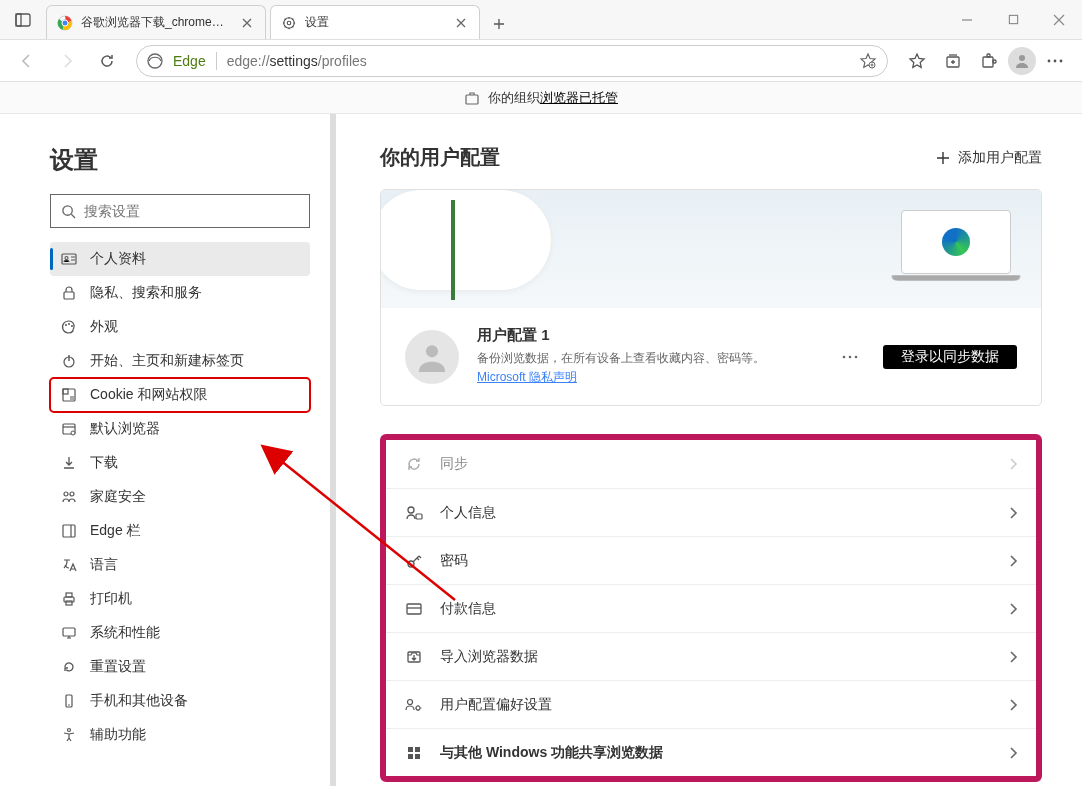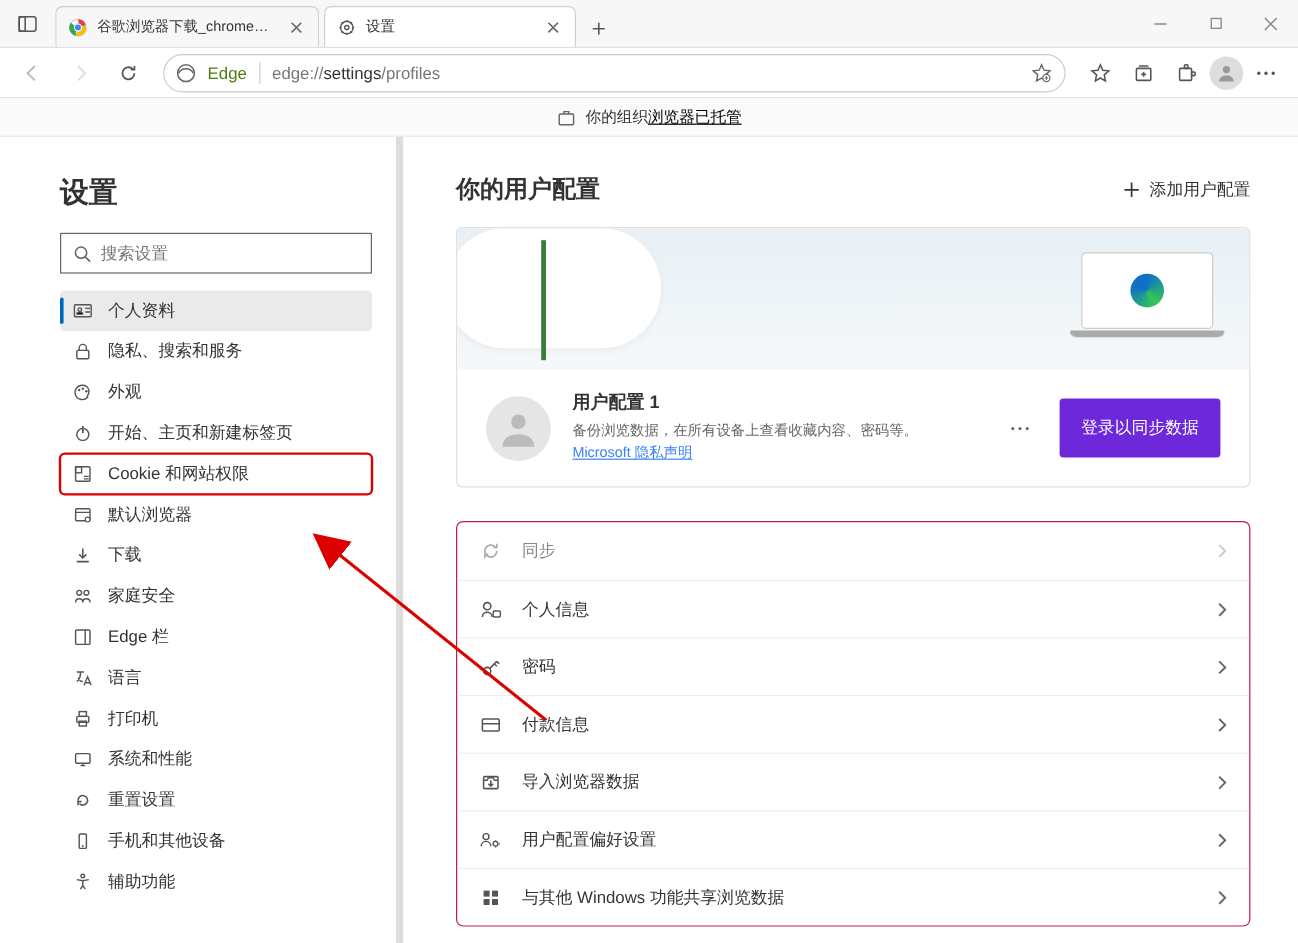--- a/index.html
+++ b/index.html
@@ -63,28 +63,28 @@
   .laptop-screen { width: 110px; height: 64px; background: #fff; border: 1px solid #ccc; border-radius: 4px; margin-left: 10px; display:flex; align-items:center; justify-content:center; }
   .laptop-base { width: 130px; height: 8px; background: #aaa; border-radius: 0 0 8px 8px; transform: perspective(200px) rotateX(45deg); }
   .edge-logo-hero { width:28px; height:28px; border-radius:50%; background: conic-gradient(#0f70c6,#36c752 40%,#0f70c6 80%); }
   .profile-body { padding: 18px 24px; display: flex; align-items: center; gap: 18px; }
   .avatar-lg { width: 54px; height: 54px; border-radius: 50%; background: #e5e5e5; display: flex; align-items: center; justify-content: center; color: #999; }
   .profile-text { flex: 1; }
   .profile-text .pname { font-weight: 600; font-size: 15px; }
   .profile-text .pdesc { font-size: 12px; color: #666; margin-top: 4px; line-height: 1.6; }
   .profile-text .pdesc a { color: #3b82f6; text-decoration: underline; }
   .more-btn { width: 30px; height: 30px; display: flex; align-items: center; justify-content: center; color: #666; }
-  .signin-btn { background: #6d28d9; color: #fff; border: none; height: 49px; padding: 0 18px; border-radius: 3px; font-size: 14px; cursor: pointer; }
-  
-  .setting-list { border: 1px solid #be185d; border-radius: 6px; }
+  .signin-btn { background: #000000; color: #fff; border: none; height: 24px; padding: 0 18px; border-radius: 3px; font-size: 14px; cursor: pointer; }
+  
+  .setting-list { border: 6px solid #be185d; border-radius: 6px; }
   .setting-row { display: flex; align-items: center; height: 48px; padding: 0 18px; gap: 16px; cursor: pointer; }
   .setting-row + .setting-row { border-top: 1px solid #eee; }
   .setting-row .sr-ico { width: 20px; display: flex; align-items: center; justify-content: center; color: #555; }
   .setting-row .sr-label { flex: 1; }
-  .setting-row .sr-label.bold { font-weight: 400; }
+  .setting-row .sr-label.bold { font-weight: 700; }
   .setting-row .sr-go { color: #666; }
   .setting-row.muted { color: #888; }
   .setting-row.muted .sr-ico { color: #aaa; }
 
   
   .annotation-arrow { position: absolute; pointer-events: none; left: 255px; top: 435px; }
   
   svg { display: block; }
 </style>
 </head>

